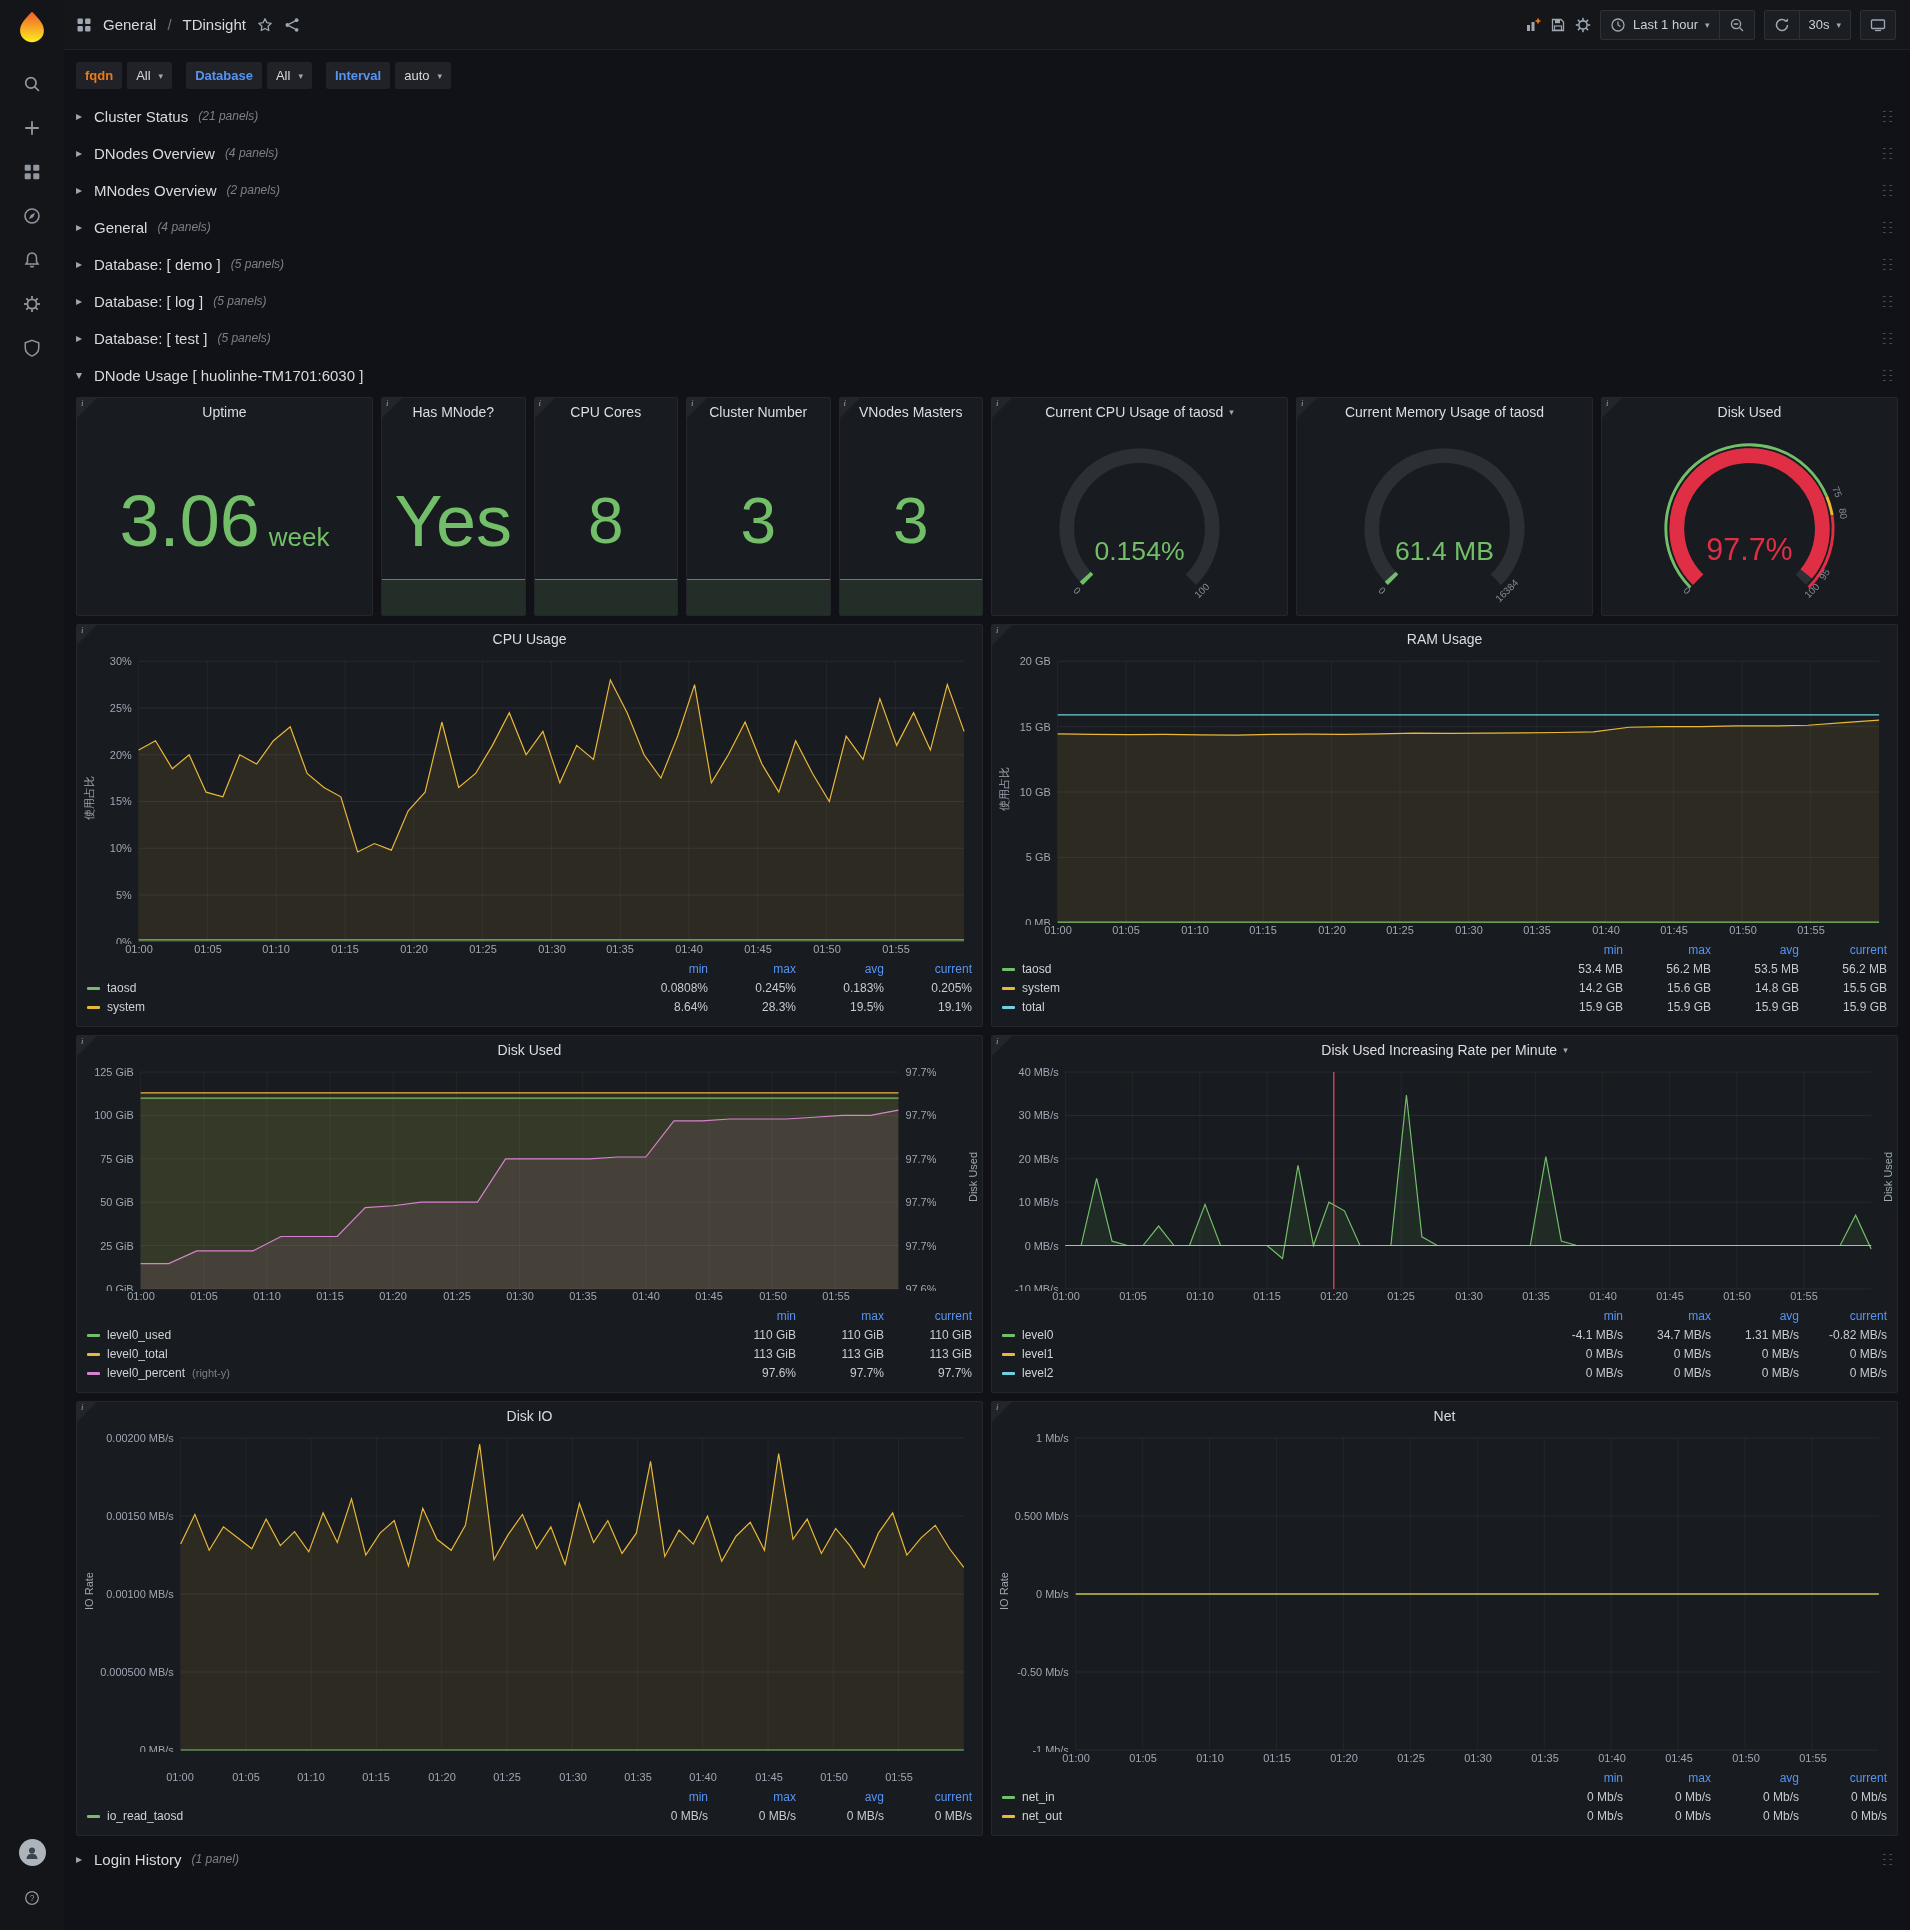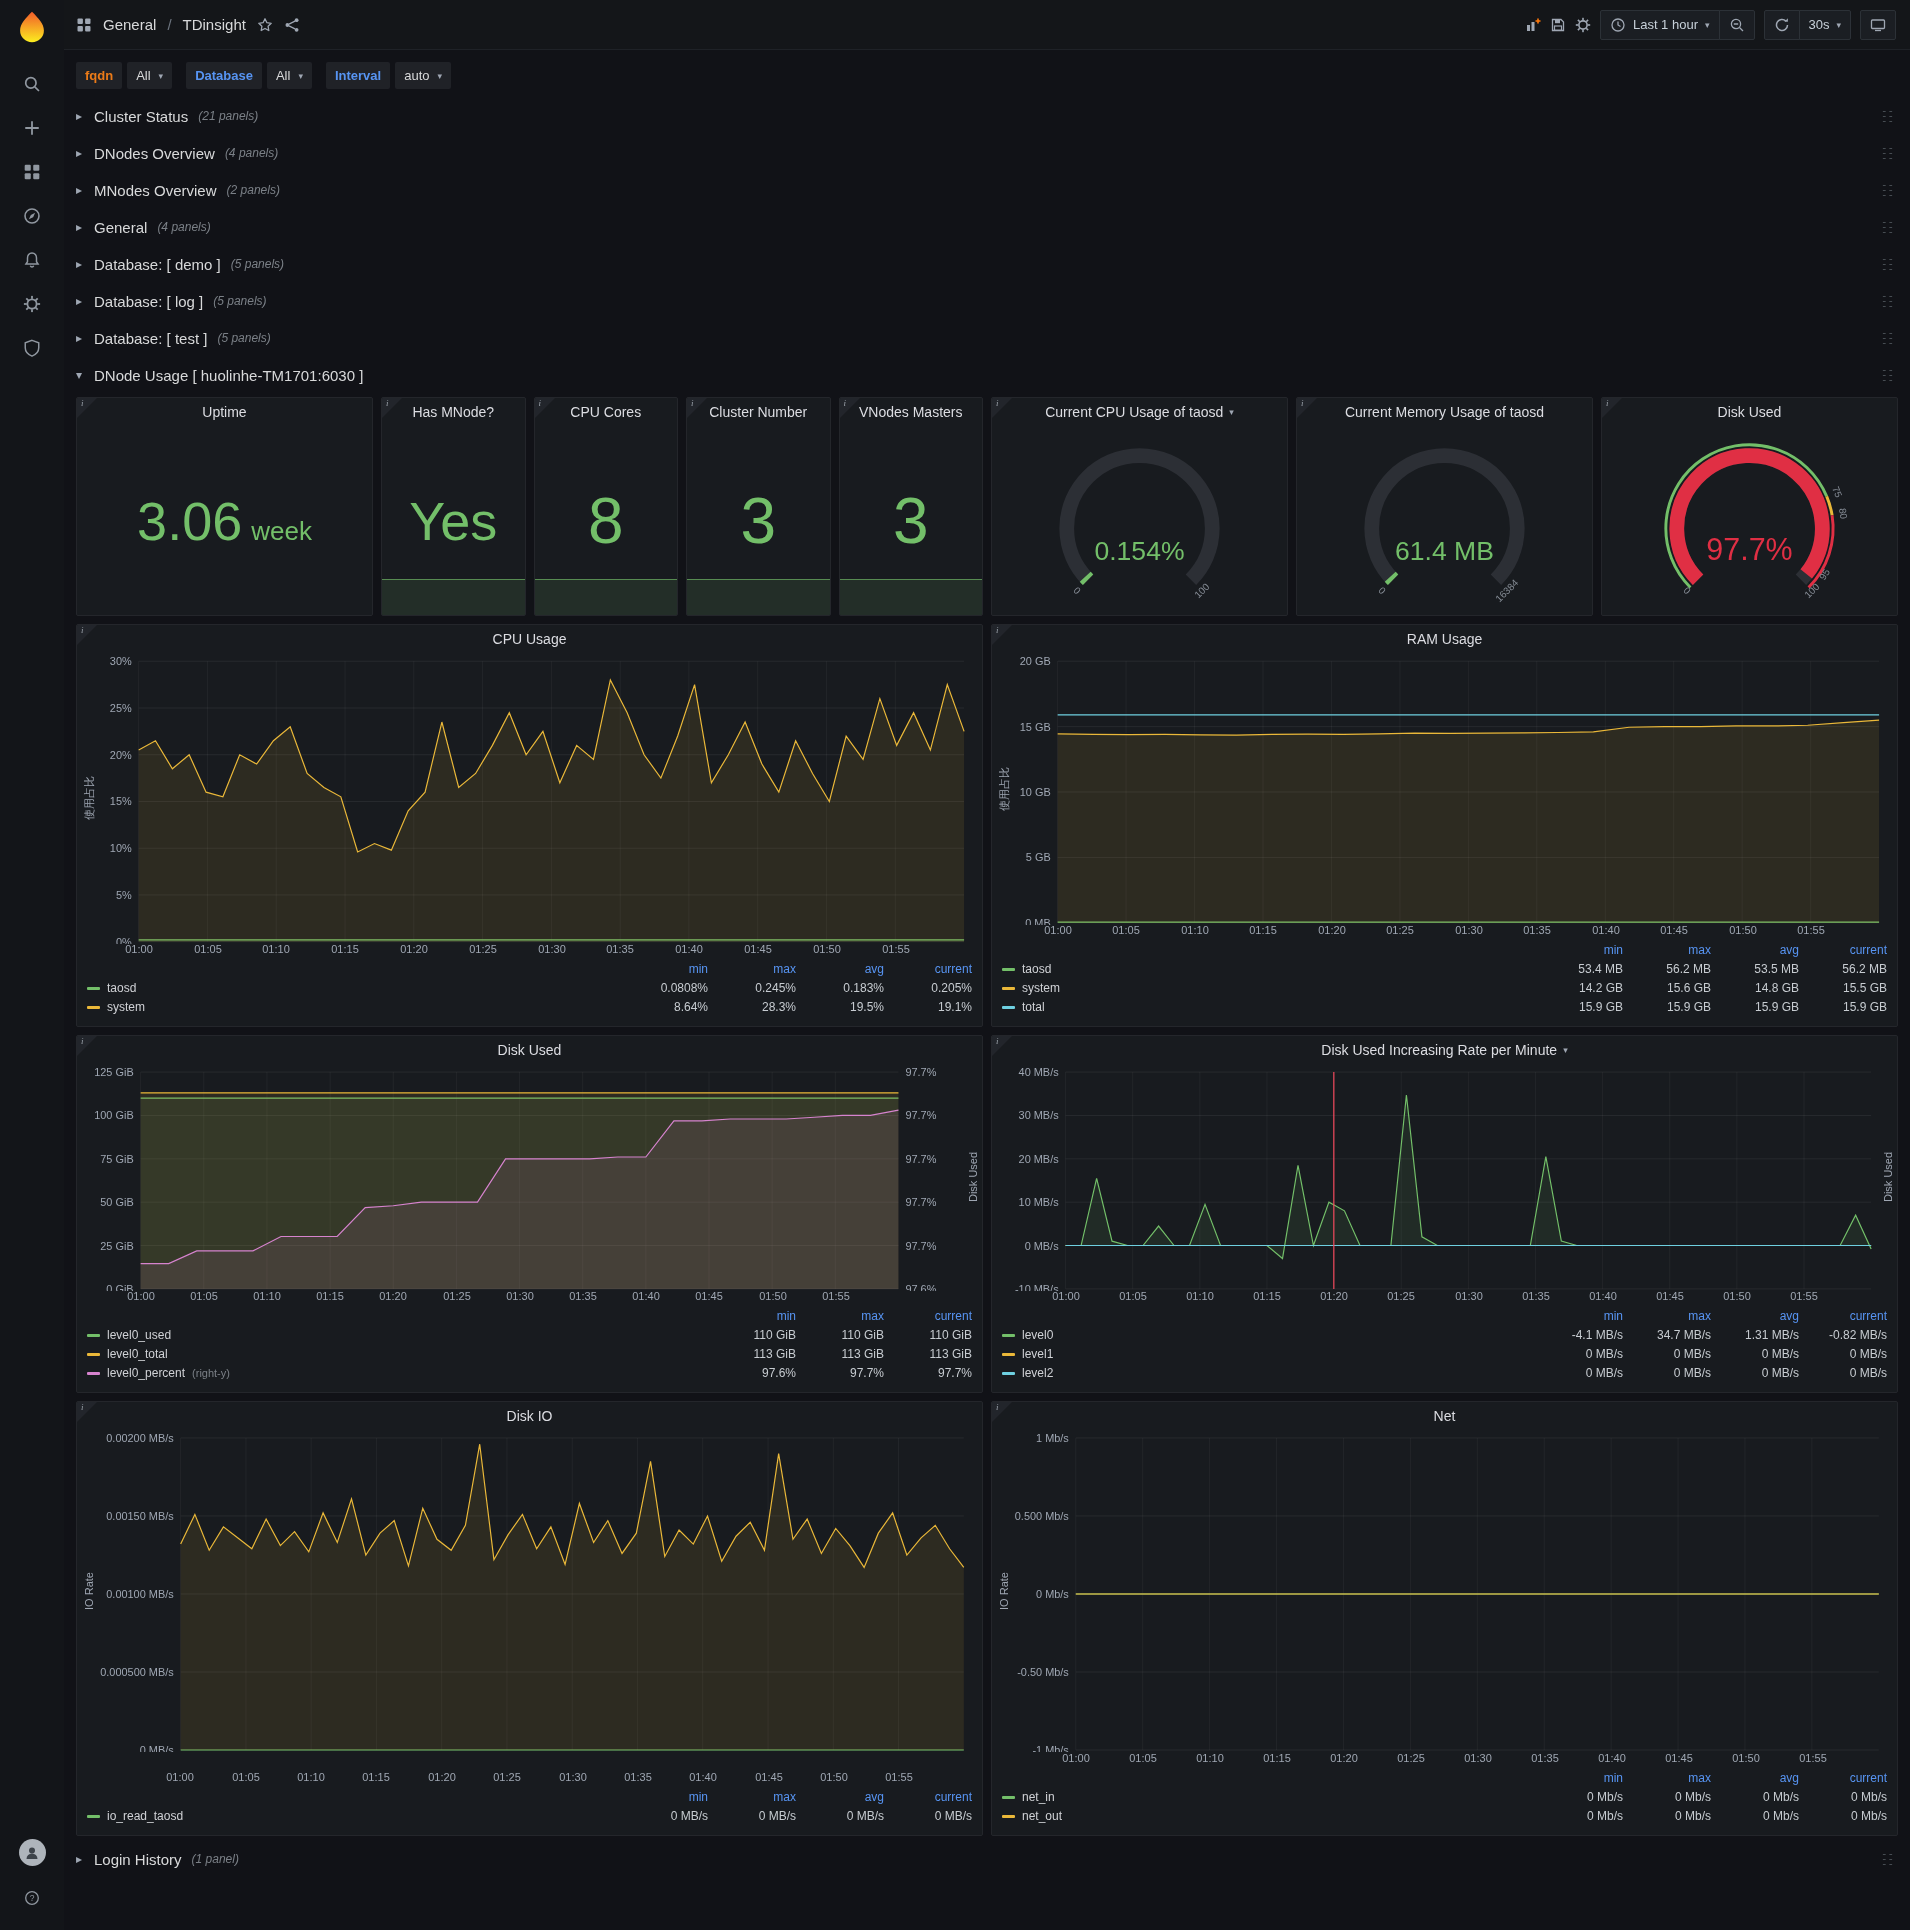--- a/index.html
+++ b/index.html
@@ -49,21 +49,21 @@
 .span2{grid-column:span 2}.span4{grid-column:span 4}.span12{grid-column:span 12}
 .panel{position:relative;background:#181b1f;border:1px solid #24262b;border-radius:2px;display:flex;flex-direction:column;overflow:hidden}
 .ptitle{height:28px;flex:none;display:flex;align-items:center;justify-content:center;gap:6px;font-size:14px;font-weight:500;color:#dcdde2;cursor:pointer}
 .tcaret{font-size:9px;color:#9fa7b3}
 .corner{position:absolute;top:0;left:0;width:0;height:0;border-top:20px solid #22252b;border-right:20px solid transparent;z-index:2}
 .corner span{position:absolute;top:-20px;left:4px;font-size:9px;font-style:italic;color:#9aa1a9;font-family:"Liberation Serif","DejaVu Serif",serif}
 
 .statbody{flex:1;position:relative;display:flex;align-items:center;justify-content:center}
 .vwrap{display:flex;align-items:baseline;gap:9px;z-index:1}
 .statv{color:#73bf69;font-weight:500}
-.v-lg{font-size:54px}
+.v-lg{font-size:72px}
 .v-xl{font-size:64px}
 .v-unit{font-size:26px;color:#73bf69;font-weight:500}
 .spark{position:absolute;left:0;right:0;bottom:0;height:36px;background:rgba(115,191,105,.12);border-top:1px solid rgba(115,191,105,.65)}
 .gauge-body{flex:1;position:relative}
 
 .chart-body{flex:1;position:relative;min-height:0}
 .xaxis{position:relative;height:17px;flex:none}
 .xaxis span{position:absolute;top:0;transform:translateX(-50%);font-size:11px;color:#9fa7b3;white-space:nowrap}
 .legend{flex:none;padding:2px 10px 7px}
 .lrow{display:flex;align-items:flex-start;height:19px;font-size:12px}

